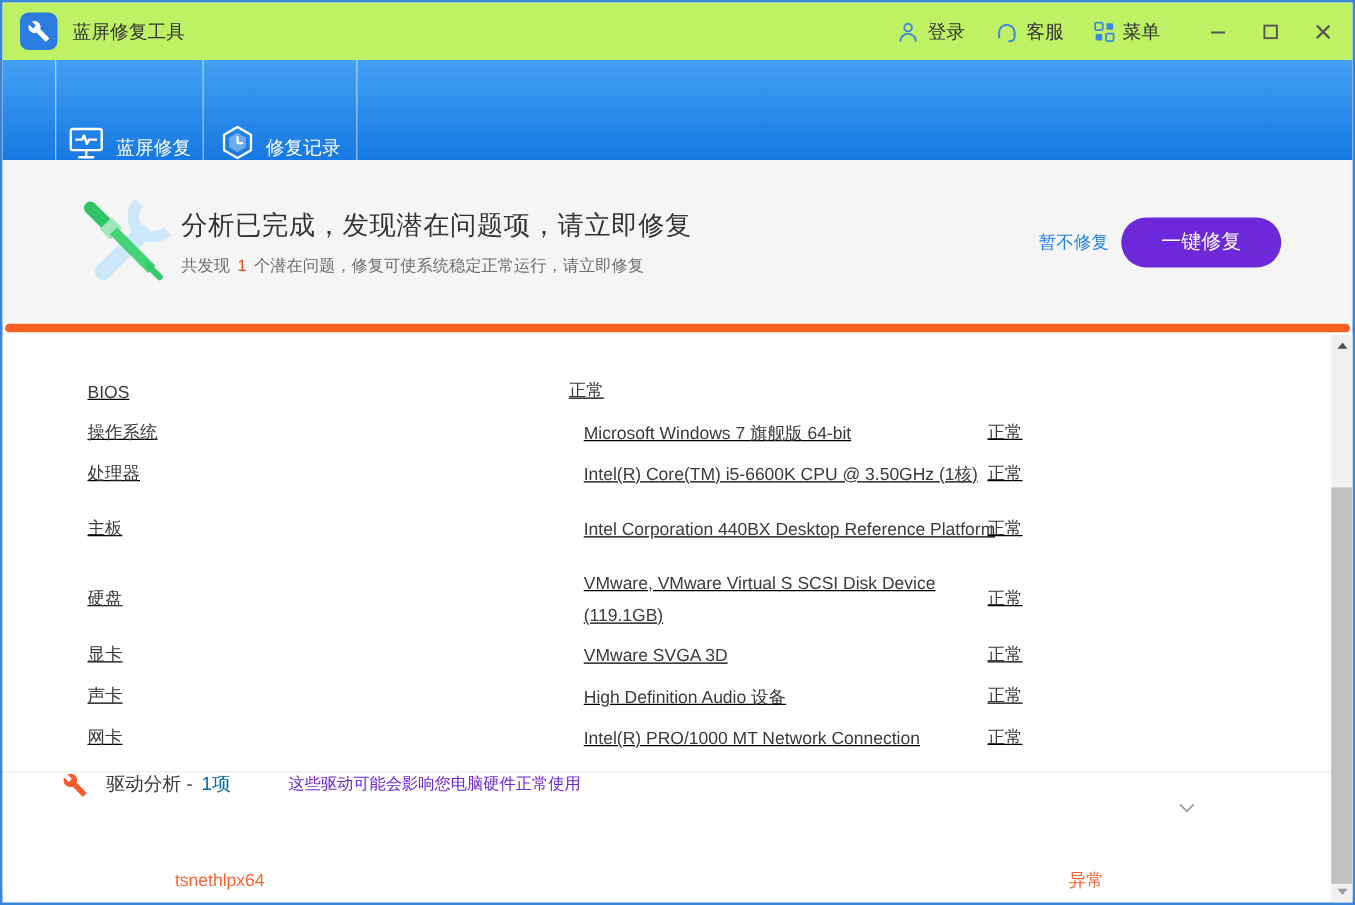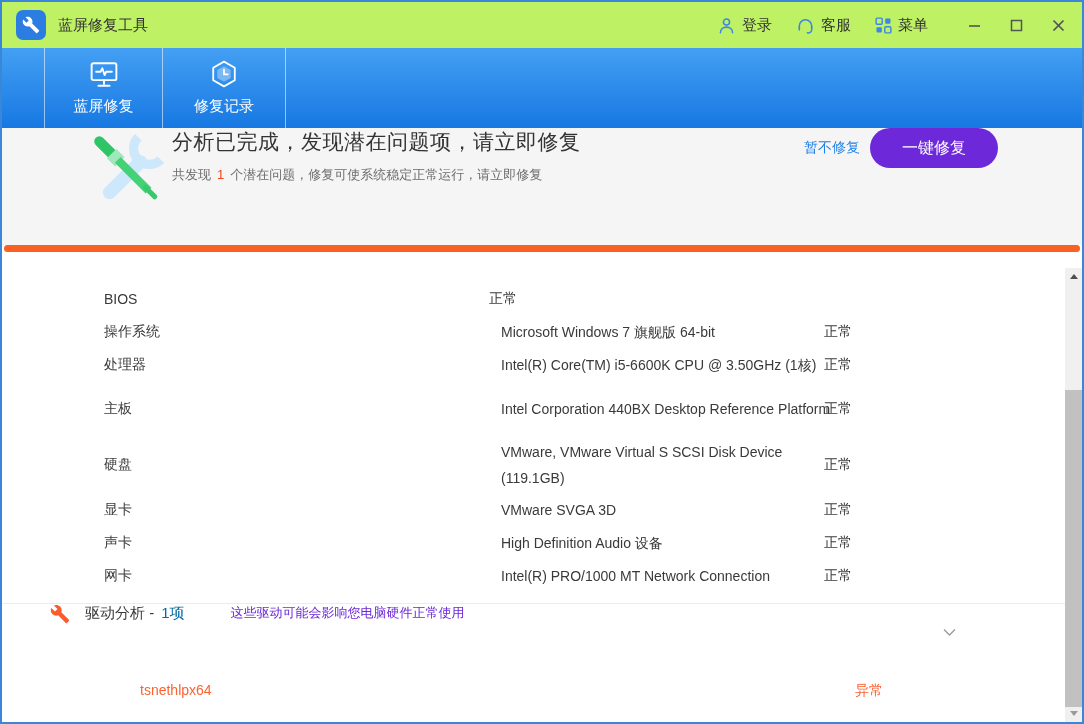--- a/index.html
+++ b/index.html
@@ -11,39 +11,39 @@
   .logo{width:30px;height:30px;border-radius:7px;background:#2b7de2;display:flex;align-items:center;justify-content:center;flex:0 0 auto;}
   .app-title{font-size:15px;color:#333;margin-left:12px;}
   .tb-right{margin-left:auto;display:flex;align-items:center;gap:24px;}
   .tb-link{display:flex;align-items:center;gap:6px;font-size:15px;color:#333;cursor:pointer;}
   .winbtns{display:flex;align-items:center;gap:26px;margin-left:14px;}
   .winbtn{display:flex;align-items:center;justify-content:center;width:16px;height:16px;cursor:pointer;}
 
   
   .navbar{height:80px;background:linear-gradient(180deg,#44a0f3,#1678e2);display:flex;}
   .nav-spacer{width:42px;border-right:1px solid rgba(255,255,255,.55);}
-  .nav-tab{width:117px;display:flex;flex-direction:column;align-items:center;justify-content:center;gap:9px;border-right:1px solid rgba(255,255,255,.55);color:#fff;font-size:15px;cursor:pointer;}
+  .nav-tab{width:117px;display:flex;flex-direction:row;align-items:flex-end;justify-content:center;gap:9px;border-right:1px solid rgba(255,255,255,.55);color:#fff;font-size:15px;cursor:pointer;}
   .nav-tab.second{width:122px;}
 
   
-  .header{height:117px;background:#f5f5f6;display:flex;align-items:flex-start;padding:0 84px;}
+  .header{height:131px;background:#f5f5f6;display:flex;align-items:center;padding:0 57px;}
   .tools-icon{width:82px;height:82px;flex:0 0 auto;}
   .header-text{margin-left:4px;}
   .sum-title{font-size:21px;color:#333;letter-spacing:.5px;}
   .sum-sub{font-size:13px;color:#6d6d6d;margin-top:10px;}
   .sum-count{color:#f4441e;margin:0 6px;}
   .header-right{margin-left:auto;display:flex;align-items:center;gap:10px;}
   .skip-link{color:#1f80e8;font-size:14px;cursor:pointer;}
   .fix-btn{width:128px;height:40px;border-radius:20px;background:#6d28d9;color:#fff;font-size:16px;border:none;cursor:pointer;font-family:inherit;}
 
   .orange-bar{height:7px;background:#f96122;border-radius:4px;margin:0 2px;}
 
   
   .content{position:relative;background:#fff;}
-  .hw-table{padding:30px 0 0 102px;}
+  .hw-table{padding:30px 0 0 68px;text-decoration:underline;}
   .hw-row{display:flex;align-items:center;min-height:33px;font-size:14px;color:#3a3a3a;}
   .hw-row.two-line{min-height:56px;}
   .hw-label{width:397px;flex:0 0 auto;}
   .hw-value{width:335px;flex:0 0 auto;line-height:26px;}
   .hw-row:not(.two-line) .hw-value{white-space:nowrap;}
   .hw-status{margin-left:-12px;width:60px;flex:0 0 auto;}
 
   
   .driver-section{margin-top:11px;border-top:1px solid #ececec;}
   .driver-head{height:56px;display:flex;align-items:flex-start;padding-left:48px;position:relative;cursor:pointer;}

